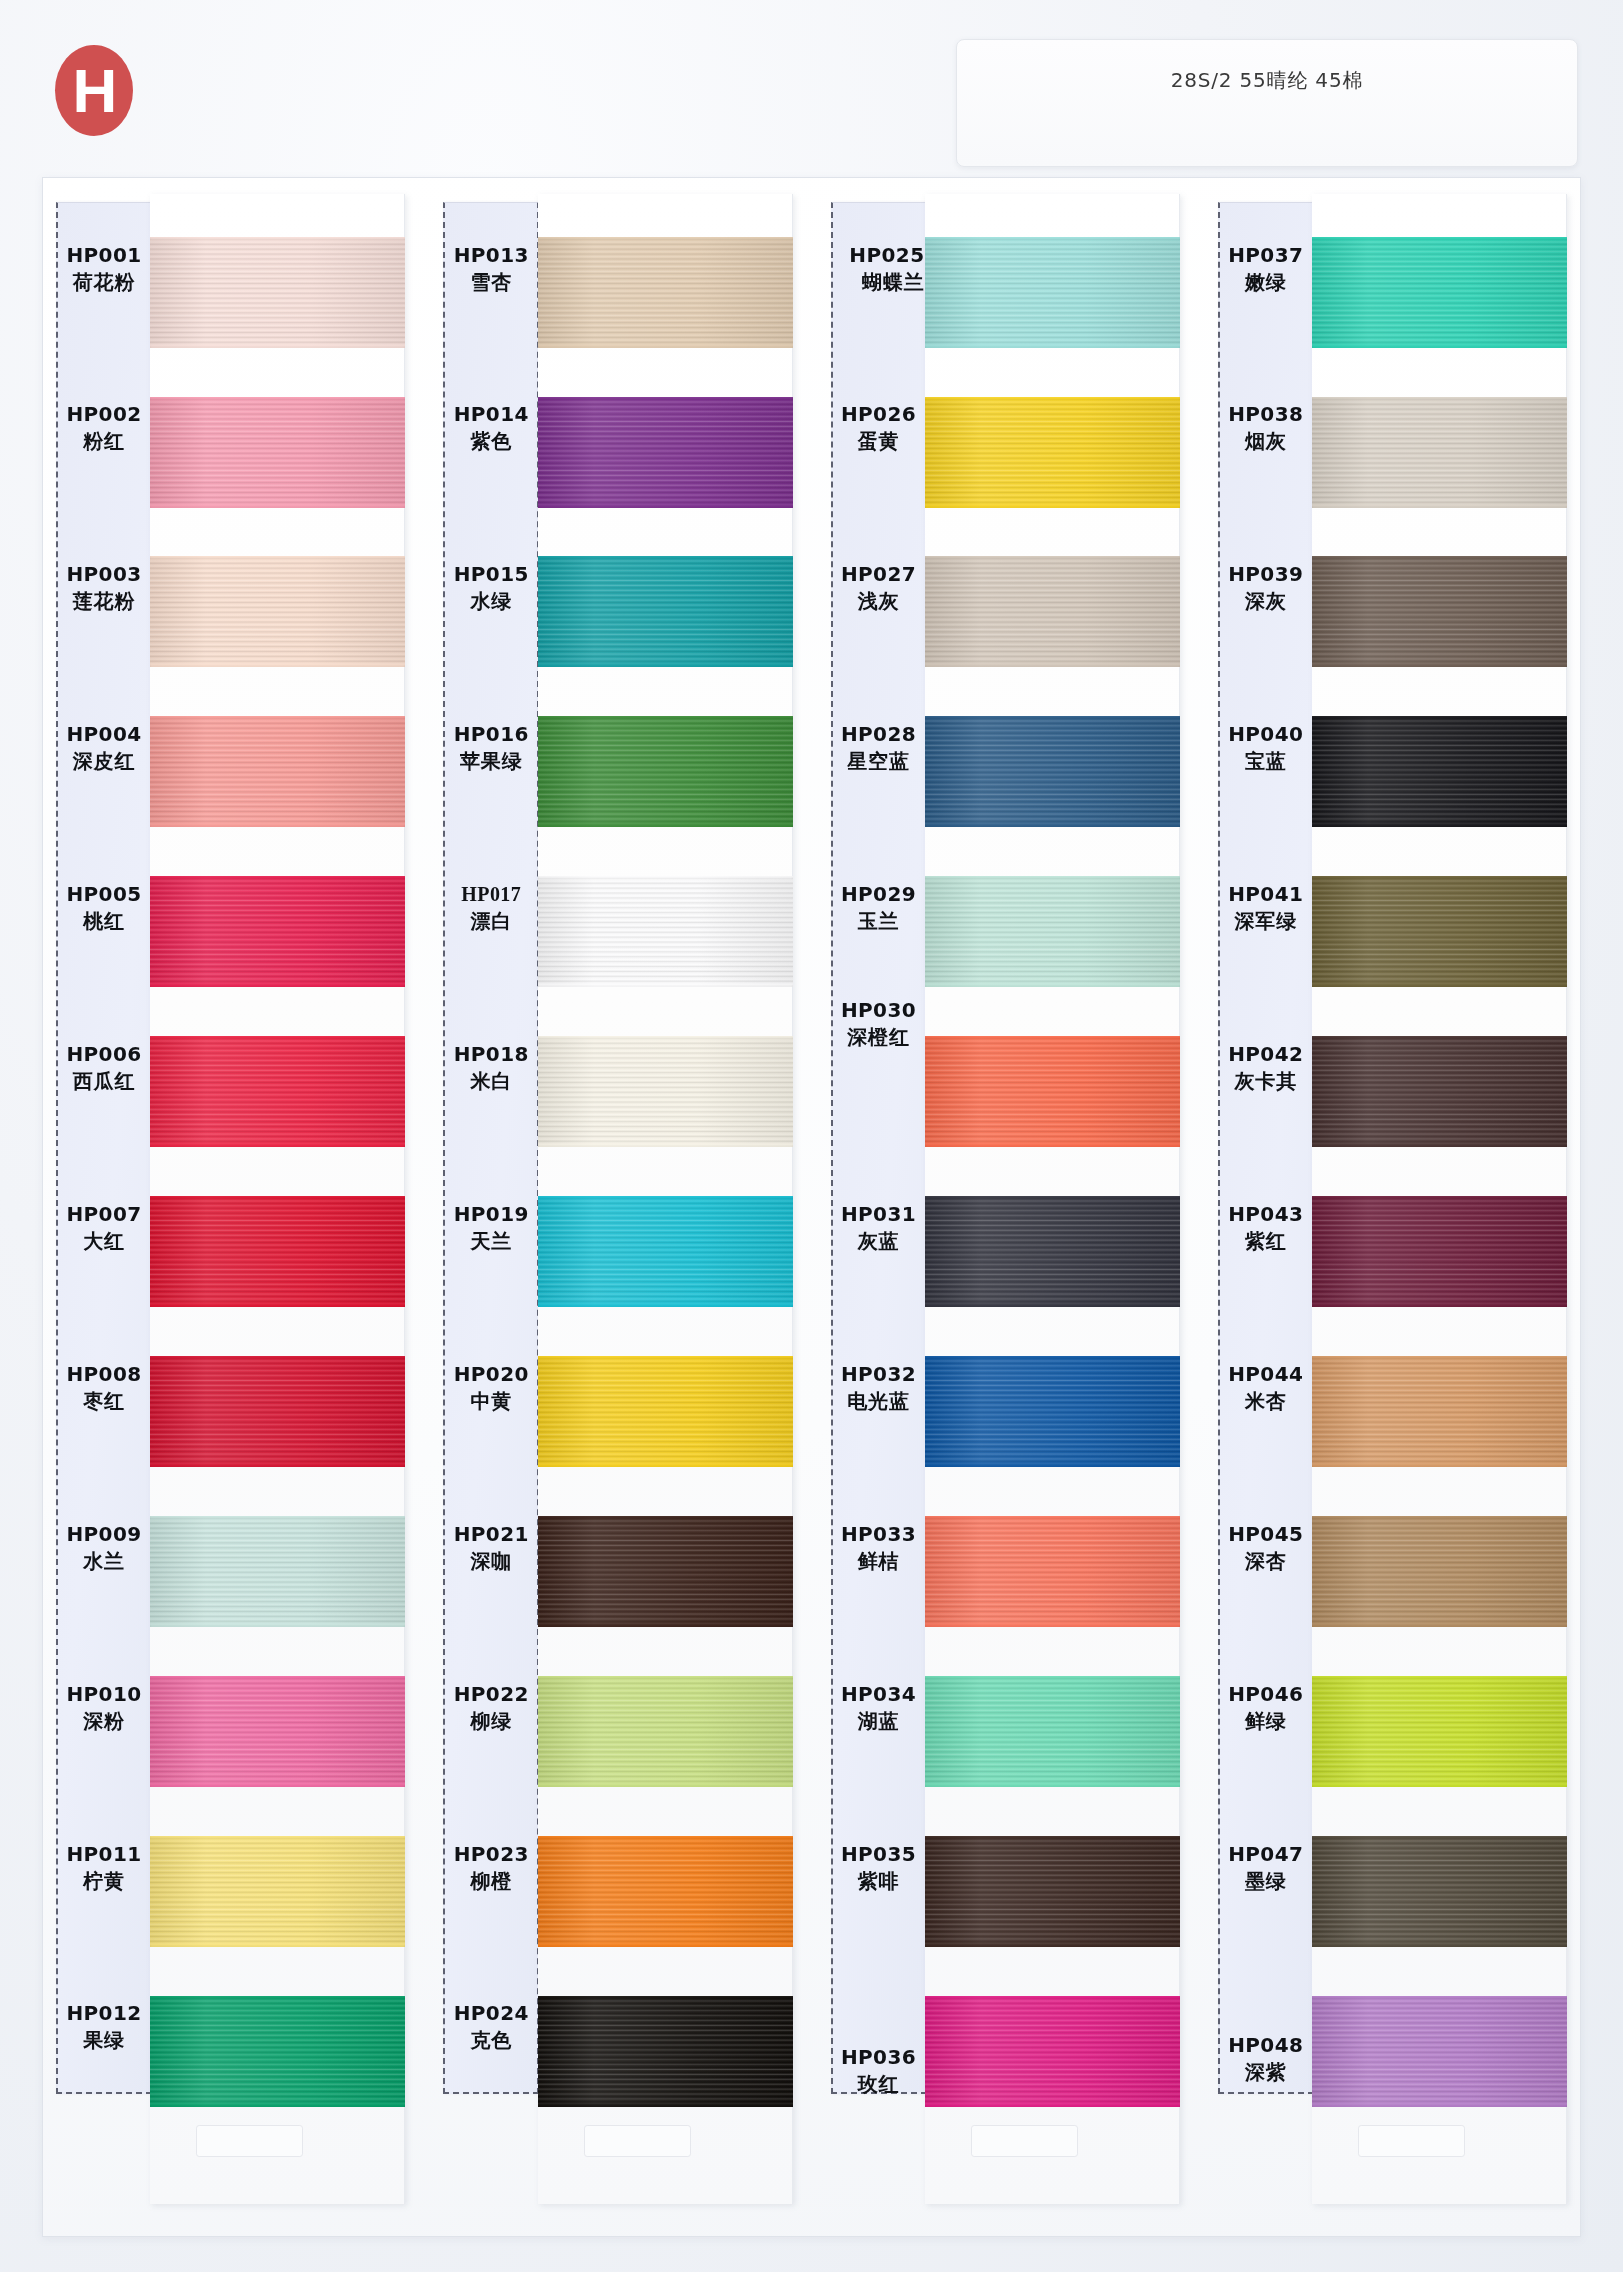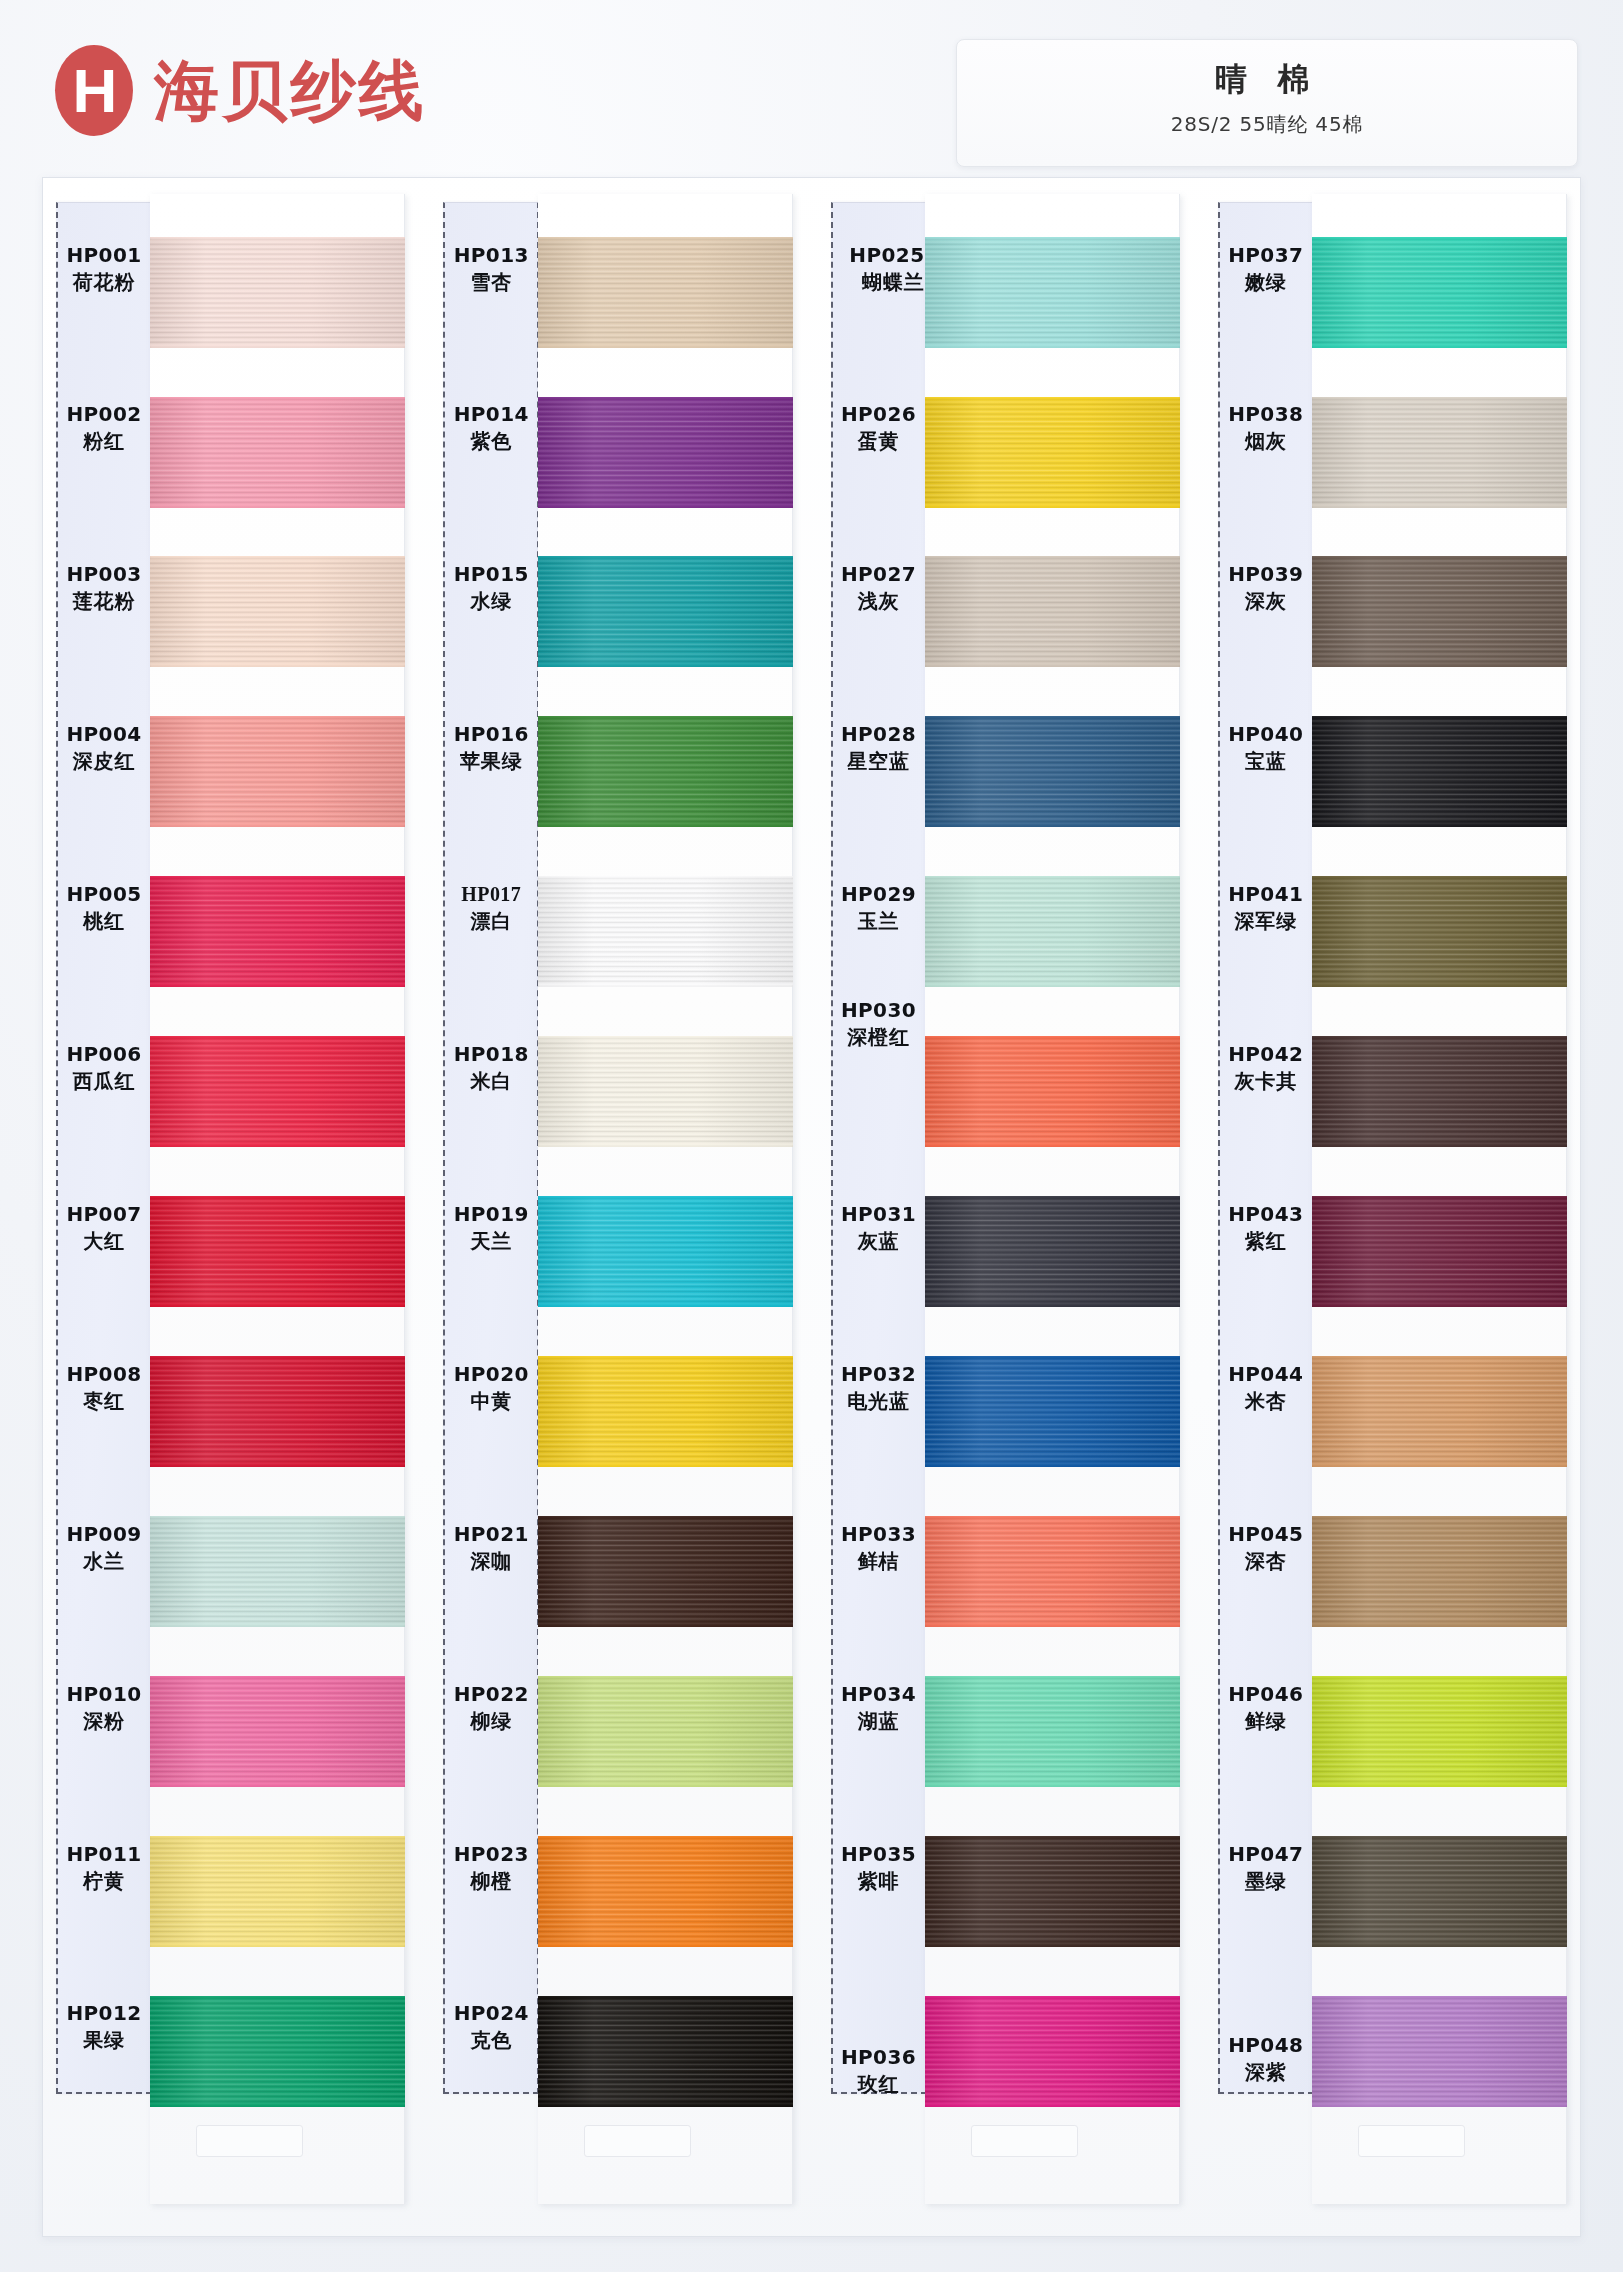--- a/index.html
+++ b/index.html
@@ -230,25 +230,23 @@
 <body>
 
 <div id="page">
 
   <div class="header">
 
     <div class="brand">
       <div class="brand-mark">
         <span class="h-glyph">H</span>
       </div>
-      <div class="brand-name">海贝纱线</div>
     </div>
 
     <div class="spec-card">
-      <div class="spec-title">晴 棉</div>
       <div class="spec-line">28S/2 55晴纶 45棉</div>
     </div>
 
   </div>
 
   <div class="board">
     <div class="columns" id="columns">
 
     <div class="col">
           <div class="label-strip">

